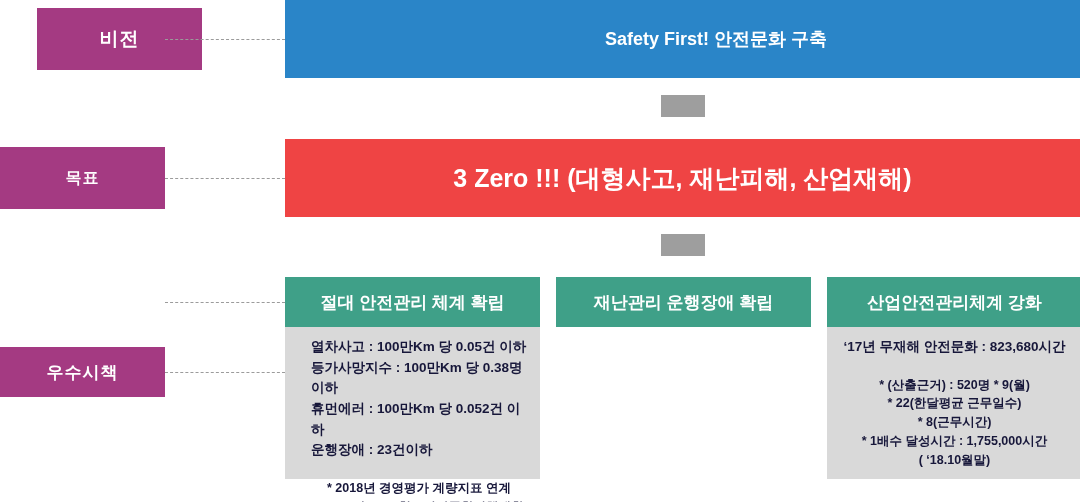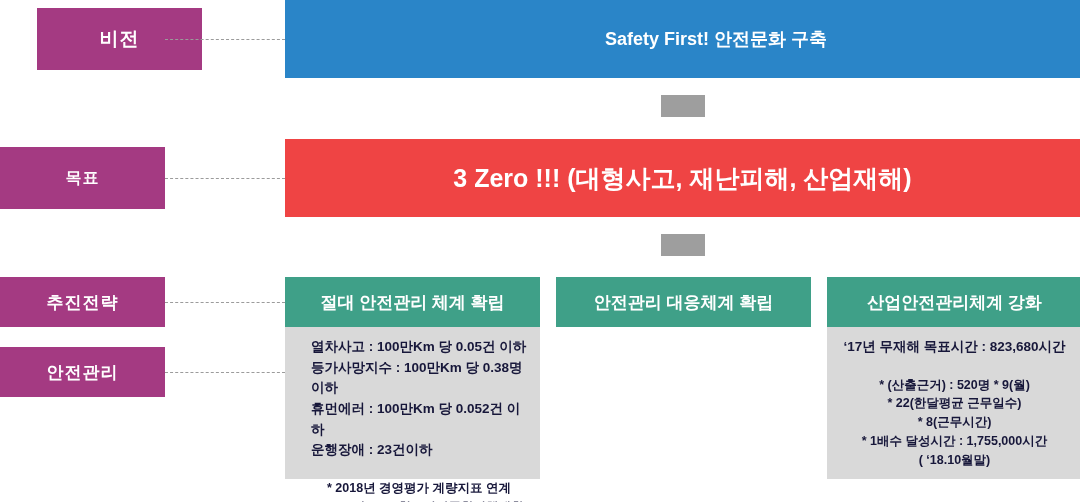--- a/index.html
+++ b/index.html
@@ -126,22 +126,21 @@
   .note-indent  { padding-left: 34px; text-align: left; }
   .note-center  { text-align: center; }
 </style>
 </head>
 <body>
 
 <div class="canvas">
 
   <div class="label-chip" id="chip-vision">비전</div>
   <div class="label-chip" id="chip-goal">목표</div>
-  <div class="label-chip" id="chip-strategy">추진전략</div>
-  <div class="label-chip" id="chip-detail">안전관리</div>
+  <div class="label-chip" id="chip-detail">우수시책</div>
 
   <div class="connector dashed" id="conn-vision"></div>
   <div class="connector dashed" id="conn-goal"></div>
   <div class="connector dashed" id="conn-strategy"></div>
   <div class="connector dashed" id="conn-detail"></div>
 
   <div class="banner" id="banner-vision">Safety First! 안전문화 구축</div>
   <div class="banner" id="banner-goal">3 Zero !!! (대형사고, 재난피해, 산업재해)</div>
 
   <div class="grey-square" id="sq-1"></div>
@@ -154,27 +153,27 @@
 등가사망지수 : 100만Km 당 0.38명 이하
 휴먼에러 : 100만Km 당 0.052건 이하
 운행장애 : 23건이하</div>
       <div class="body-note note-indent">* 2018년 경영평가 계량지표 연계
 * ‘17년도 SR철도안전종합시행계획
    (국가목표) 연계</div>
     </div>
   </div>
 
   <div class="col" id="col-1">
-    <div class="col-head">안전관리 대응체계 확립</div>
+    <div class="col-head">재난관리 운행장애 확립</div>
   </div>
 
   <div class="col" id="col-2">
     <div class="col-head">산업안전관리체계 강화</div>
     <div class="col-body">
-      <div class="body-main align-center">‘17년 무재해 목표시간 : 823,680시간</div>
+      <div class="body-main align-center">‘17년 무재해 안전문화 : 823,680시간</div>
       <div class="body-note note-center">* (산출근거) : 520명 * 9(월)
 * 22(한달평균 근무일수)
 * 8(근무시간)
 * 1배수 달성시간 : 1,755,000시간
 (  ‘18.10월말)</div>
     </div>
   </div>
 
 </div>
 

